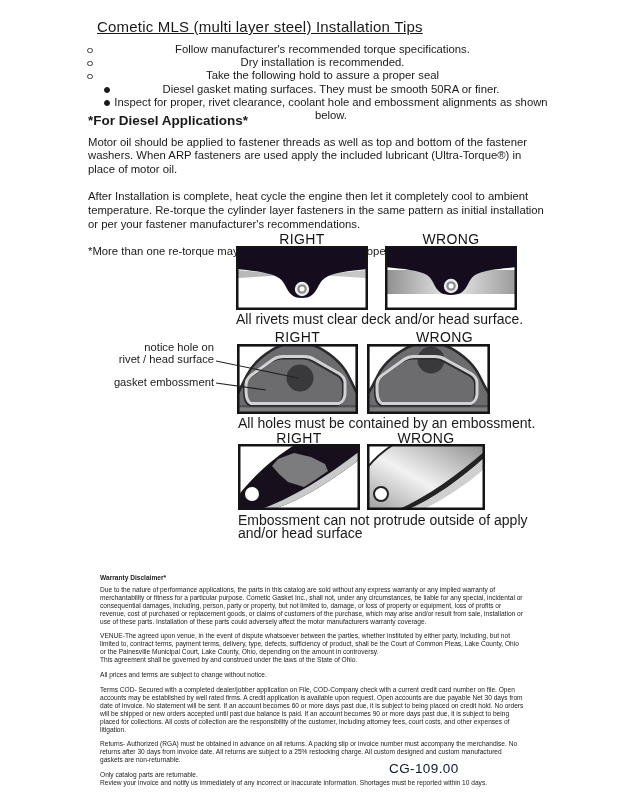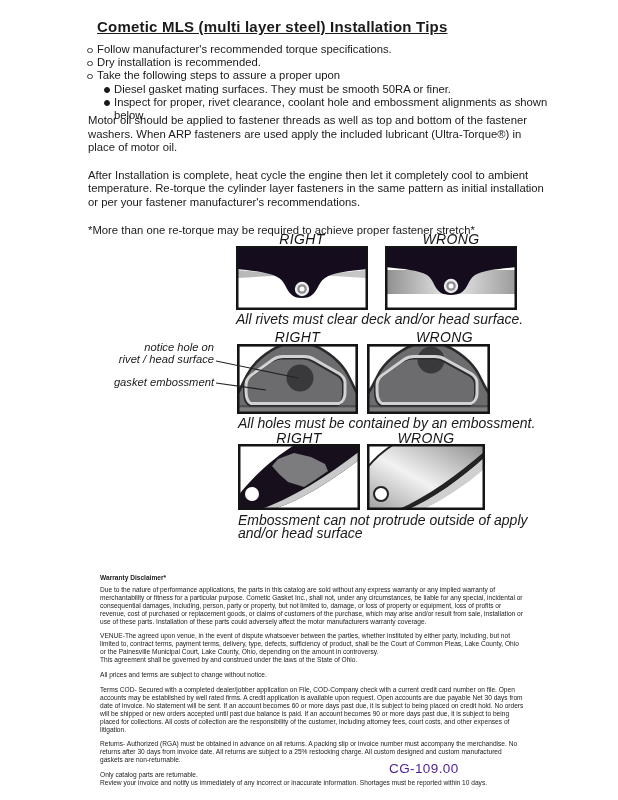--- a/index.html
+++ b/index.html
@@ -1,67 +1,68 @@
 <!DOCTYPE html>
 <html><head>
 <meta charset="utf-8">
 <style>
   html,body{margin:0;padding:0;background:#e8e8e8;}
   .page{position:relative;width:618px;height:800px;background:#ffffff;margin:0 auto;
         font-family:"Liberation Sans",sans-serif;color:#1a1a1a;overflow:hidden;}
 
-  .title{position:absolute;left:97px;top:18px;margin:0;font-size:15px;font-weight:bold;
+  .title{position:absolute;left:97px;top:18px;margin:0;font-size:15px;font-weight:normal;
          text-decoration:underline;letter-spacing:.2px;white-space:nowrap;}
 
   .tips{position:absolute;left:86px;top:43px;width:462px;font-size:11.3px;line-height:13.2px;}
-  .tip{position:relative;padding-left:11px;}
+  .tip{position:relative;padding-left:11px;text-align:center;}
   .tip::before{content:"";position:absolute;left:1px;top:4.5px;width:3.5px;height:3.5px;
                border:1px solid #3a3a3a;border-radius:50%;}
   .tip.sub{margin-left:17px;}
   .tip.sub::before{background:#1a1a1a;border-color:#1a1a1a;width:4px;height:4px;top:4px;}
 
   .diesel{position:absolute;left:88px;top:114px;width:458px;font-size:11.3px;line-height:13.6px;}
   .diesel .sec-head{font-size:13.5px;font-weight:bold;margin:0 0 8px 0;}
   .diesel p{margin:0 0 14px 0;}
 
-  .row{position:absolute;left:0;width:618px;font-style:italic;}
+  .row{position:absolute;left:0;width:618px;}
   .row1{top:231px;height:98px;}
   .row2{top:329px;height:101px;}
   .row3{top:430px;height:112px;}
   .dlabel{position:absolute;top:0;font-size:14px;letter-spacing:.4px;text-align:center;color:#151515;}
   .box{position:absolute;display:block;}
   .caption{position:absolute;font-size:14px;line-height:13px;color:#1a1a1a;}
 
   .callout{position:absolute;left:0;width:214px;text-align:right;font-size:11.2px;line-height:12.2px;}
   .leader-overlay{position:absolute;left:0;top:0;width:618px;height:101px;z-index:5;pointer-events:none;}
 
   .disclaimer{position:absolute;left:100px;top:574px;width:424px;font-size:6.6px;line-height:7.9px;color:#222;}
   .disclaimer .d-head{font-weight:bold;margin:0 0 4px 0;}
   .disclaimer p{margin:0 0 7px 0;}
   .disclaimer p.tight{margin:0;}
   .disclaimer p.gap-after{margin:0 0 7px 0;}
 
-  .pagenum{position:absolute;left:389px;top:761px;font-size:13.5px;letter-spacing:.4px;color:#4c1d95;}
+  .pagenum{position:absolute;left:389px;top:761px;font-size:13.5px;letter-spacing:.4px;color:#0f172a;}
 </style>
 </head>
 <body>
 
 <div class="page">
 
   <h1 class="title">Cometic MLS (multi layer steel) Installation Tips</h1>
 
   <div class="tips">
     <div class="tip"><span>Follow manufacturer's recommended torque specifications.</span></div>
     <div class="tip"><span>Dry installation is recommended.</span></div>
-    <div class="tip"><span>Take the following steps to assure a proper upon</span></div>
+    <div class="tip"><span>Take the following hold to assure a proper seal</span></div>
     <div class="tip sub"><span>Diesel gasket mating surfaces.  They must be smooth 50RA or finer.</span></div>
     <div class="tip sub"><span>Inspect for proper, rivet clearance, coolant hole and embossment alignments as shown below.</span></div>
   </div>
 
   <div class="diesel">
+    <div class="sec-head">*For Diesel Applications*</div>
     <p>Motor oil should be applied to fastener threads as well as top and bottom of the fastener washers. When ARP fasteners are used apply the included lubricant (Ultra-Torque®) in place of motor oil.</p>
     <p>After Installation is complete, heat cycle the engine then let it completely cool to ambient temperature. Re-torque the cylinder layer fasteners in the same pattern as initial installation or per your fastener manufacturer's recommendations.</p>
     <p>*More than one re-torque may be required to achieve proper fastener stretch*</p>
   </div>
 
   <div class="row row1">
     <div class="dlabel" style="left:236px;width:132px;">RIGHT</div>
     <div class="dlabel" style="left:385px;width:132px;">WRONG</div>
 
     <svg class="box" style="left:236px;top:15px;" width="132" height="64" viewBox="0 0 132 64">

